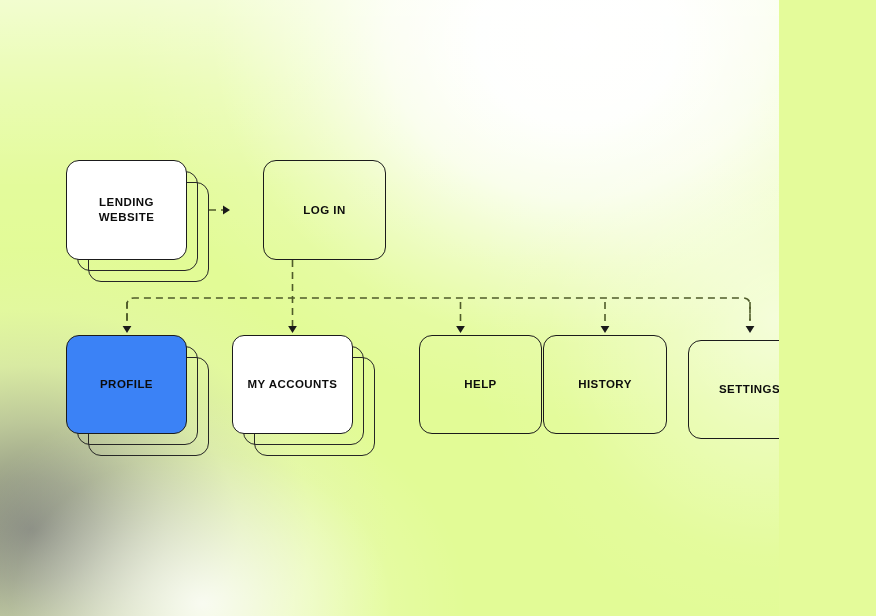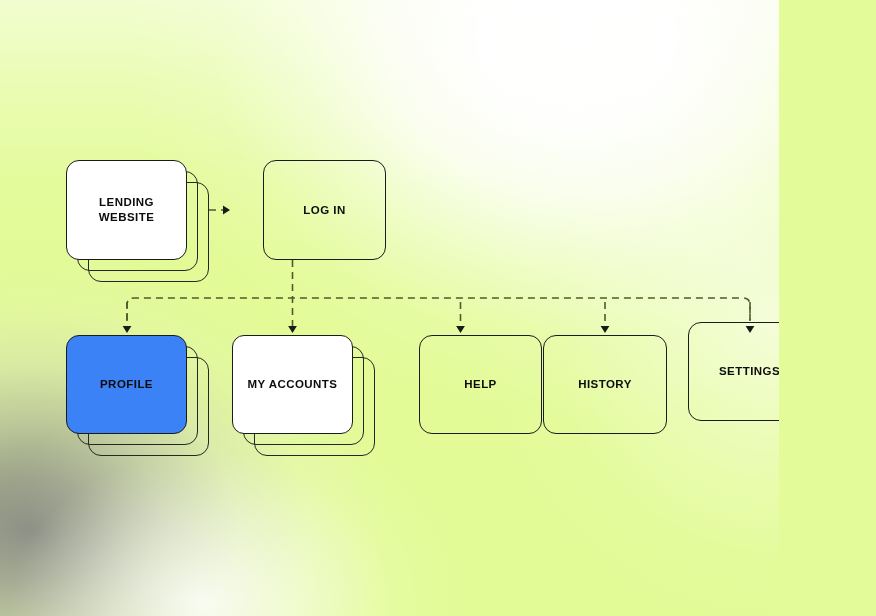--- a/index.html
+++ b/index.html
@@ -167,18 +167,18 @@
       <div class="stack-layer" style="left: 243px; top: 346px; width: 121px; height: 99px; z-index: 9;"></div>
       <div class="node node-solid" style="left: 232px; top: 335px; width: 121px; height: 99px; z-index: 12; background: rgb(255, 255, 255); border-radius: 12px;">
         <span class="node-label">MY ACCOUNTS</span>
       </div>
       <div class="node node-ghost" style="left: 399px; top: 335px; width: 123px; height: 99px; z-index: 12; margin-left: 20px;">
         <span class="node-label">HELP</span>
       </div>
       <div class="node node-ghost" style="left: 543px; top: 335px; width: 124px; height: 99px; z-index: 12;">
         <span class="node-label">HISTORY</span>
       </div>
-      <div class="node node-ghost" style="left: 688px; top: 322px; width: 123px; height: 99px; z-index: 12;">
+      <div class="node node-ghost" style="left: 688px; top: 340px; width: 123px; height: 99px; z-index: 12;">
         <span class="node-label">SETTINGS</span>
       </div>
     </div>
 
 </div>
 
 </body></html>

